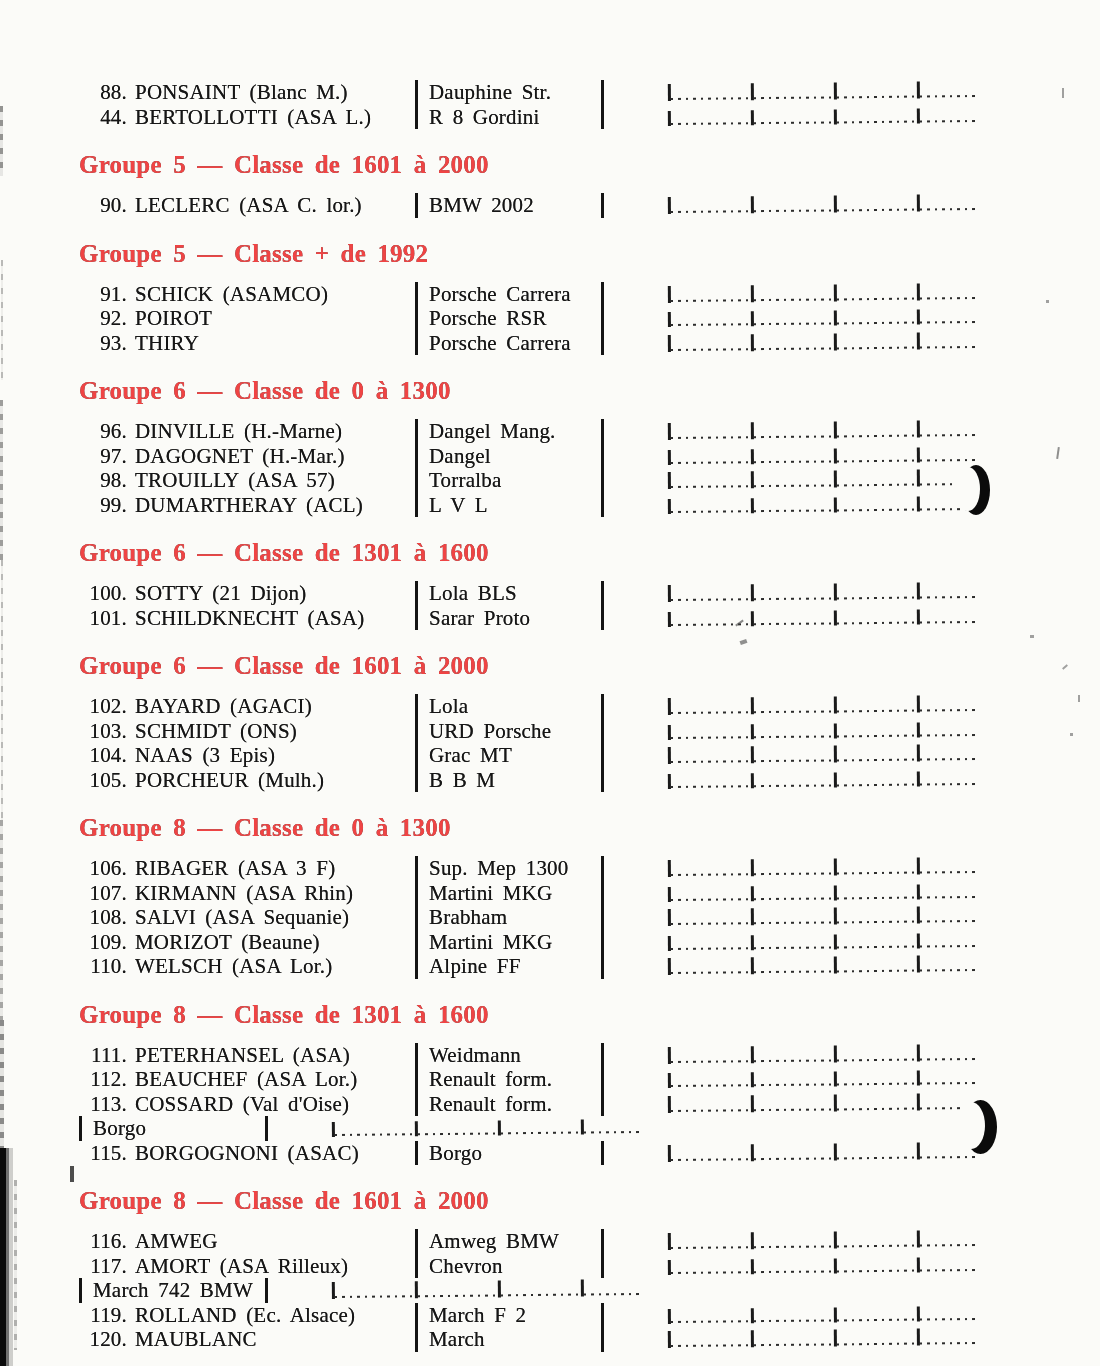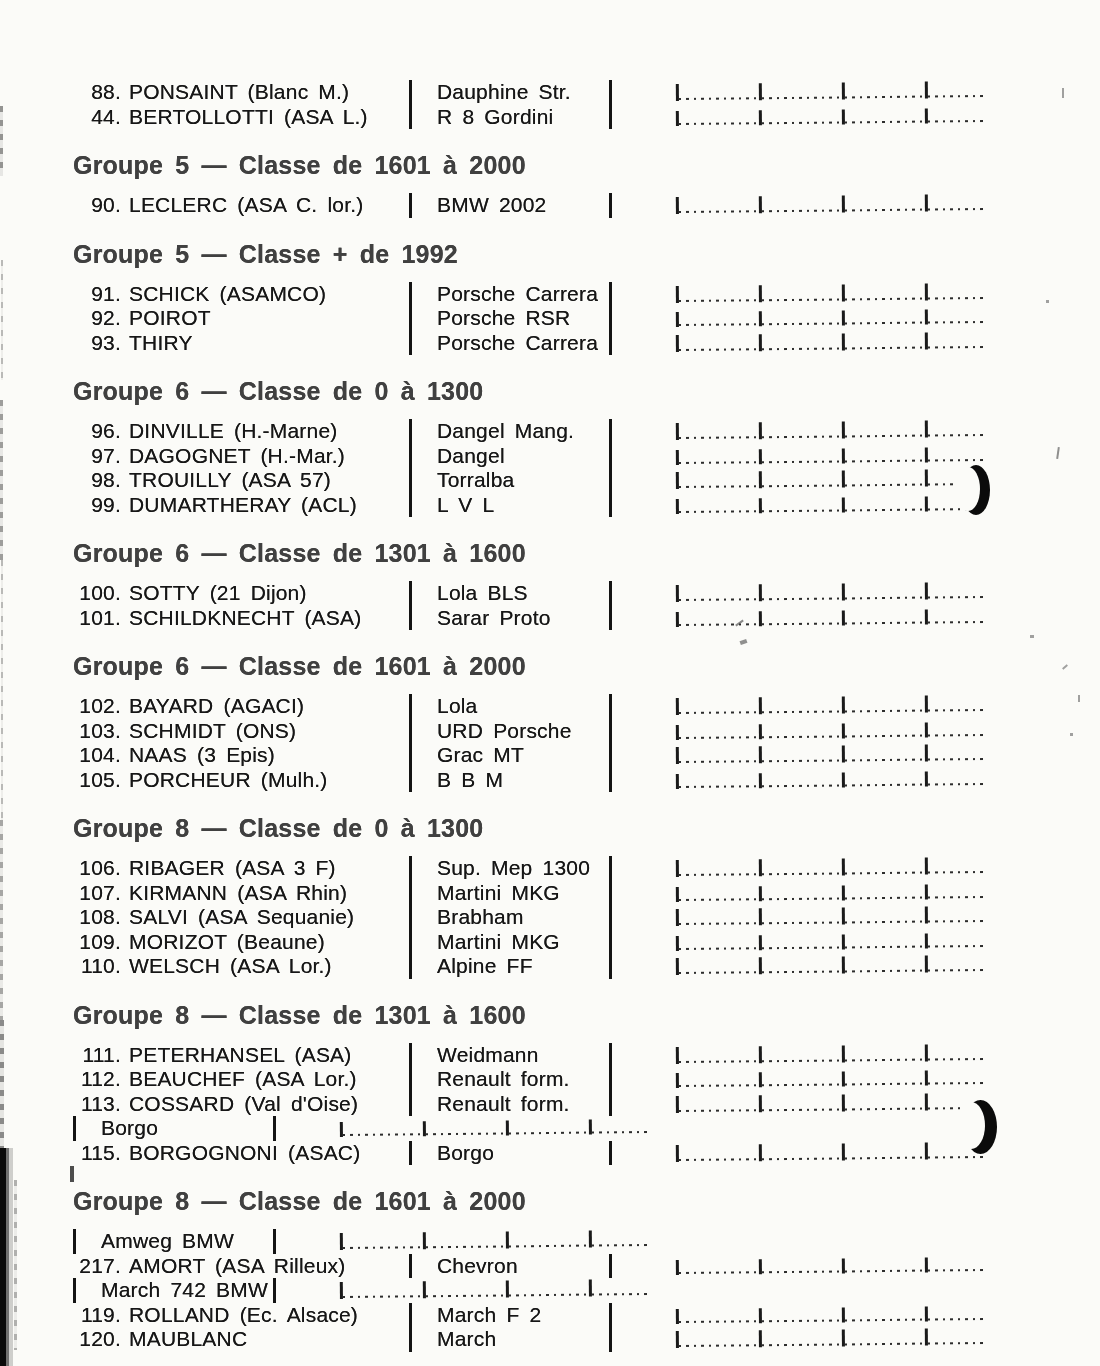--- a/index.html
+++ b/index.html
@@ -6,46 +6,47 @@
   body{
     width:1100px;height:1366px;
     background:#fbfbf8;
     font-family:"Liberation Sans","DejaVu Sans",sans-serif;
     color:#161616;
     position:relative;
     overflow:hidden;
   }
   #doc{position:absolute;inset:0;}
   #content{
-    position:absolute;left:5px;top:0;width:872px;
+    position:absolute;left:11px;top:0;width:872px;
     padding:80px 0 0 68px;
     box-sizing:border-box;
+    font-family:Liberation Serif, serif;
   }
   .group-section{margin:0;}
   .group-heading{
     font-size:25px;line-height:30px;font-weight:bold;
     margin:21px 0 13px 0;
     letter-spacing:.2px;word-spacing:5px;
-    color:#404040;
+    color:#ef4444;
     text-shadow:0 0 .6px rgba(10,10,10,.75);
   }
   .rows{display:block;}
   .entry-row{display:flex;align-items:stretch;height:24.5px;}
   .cell-name{
     width:336px;flex:none;display:flex;
     font-size:21px;line-height:24.5px;
     letter-spacing:.2px;word-spacing:4px;white-space:nowrap;
     text-shadow:0 0 .5px rgba(20,20,20,.8);
   }
   .num{width:48px;text-align:right;flex:none;}
   .name{margin-left:8px;}
   .cell-car{
     width:172px;flex:none;
     border-left:3px solid #141414;border-right:3px solid #141414;
-    padding-left:25px;
+    padding-left:11px;
     font-size:21px;line-height:24.5px;white-space:nowrap;
     letter-spacing:.2px;word-spacing:4px;
     text-shadow:0 0 .5px rgba(20,20,20,.8);
   }
   .cell-dots{
     margin-left:64px;flex:none;
     display:flex;align-items:flex-end;
     padding-bottom:4px;
     transform:rotate(-0.55deg);
     transform-origin:left bottom;
@@ -574,36 +575,40 @@
               <i class="seg seg-end"></i>
       </div>
     </div>
   </div>
     </section>
 
     <section class="group-section">
       <h2 class="group-heading">Groupe 8 — Classe de 1601 à 2000</h2>
       <div class="rows">
     <div class="entry-row">
+      <div class="cell-name">
+        <span class="num">116.</span>
+        <span class="name">AMWEG</span>
+      </div>
       <div class="cell-car car">Amweg  BMW</div>
       <div class="cell-dots">
         <i class="tick"></i>
               <i class="seg"></i>
               <i class="tick"></i>
               <i class="seg"></i>
               <i class="tick"></i>
               <i class="seg"></i>
               <i class="tick"></i>
               <i class="seg seg-end"></i>
       </div>
     </div>
 
     <div class="entry-row">
       <div class="cell-name">
-        <span class="num">217.</span>
+        <span class="num">117.</span>
         <span class="name">AMORT  (ASA  Rilleux)</span>
       </div>
       <div class="cell-car car">Chevron</div>
       <div class="cell-dots">
         <i class="tick"></i>
               <i class="seg"></i>
               <i class="tick"></i>
               <i class="seg"></i>
               <i class="tick"></i>
               <i class="seg"></i>

